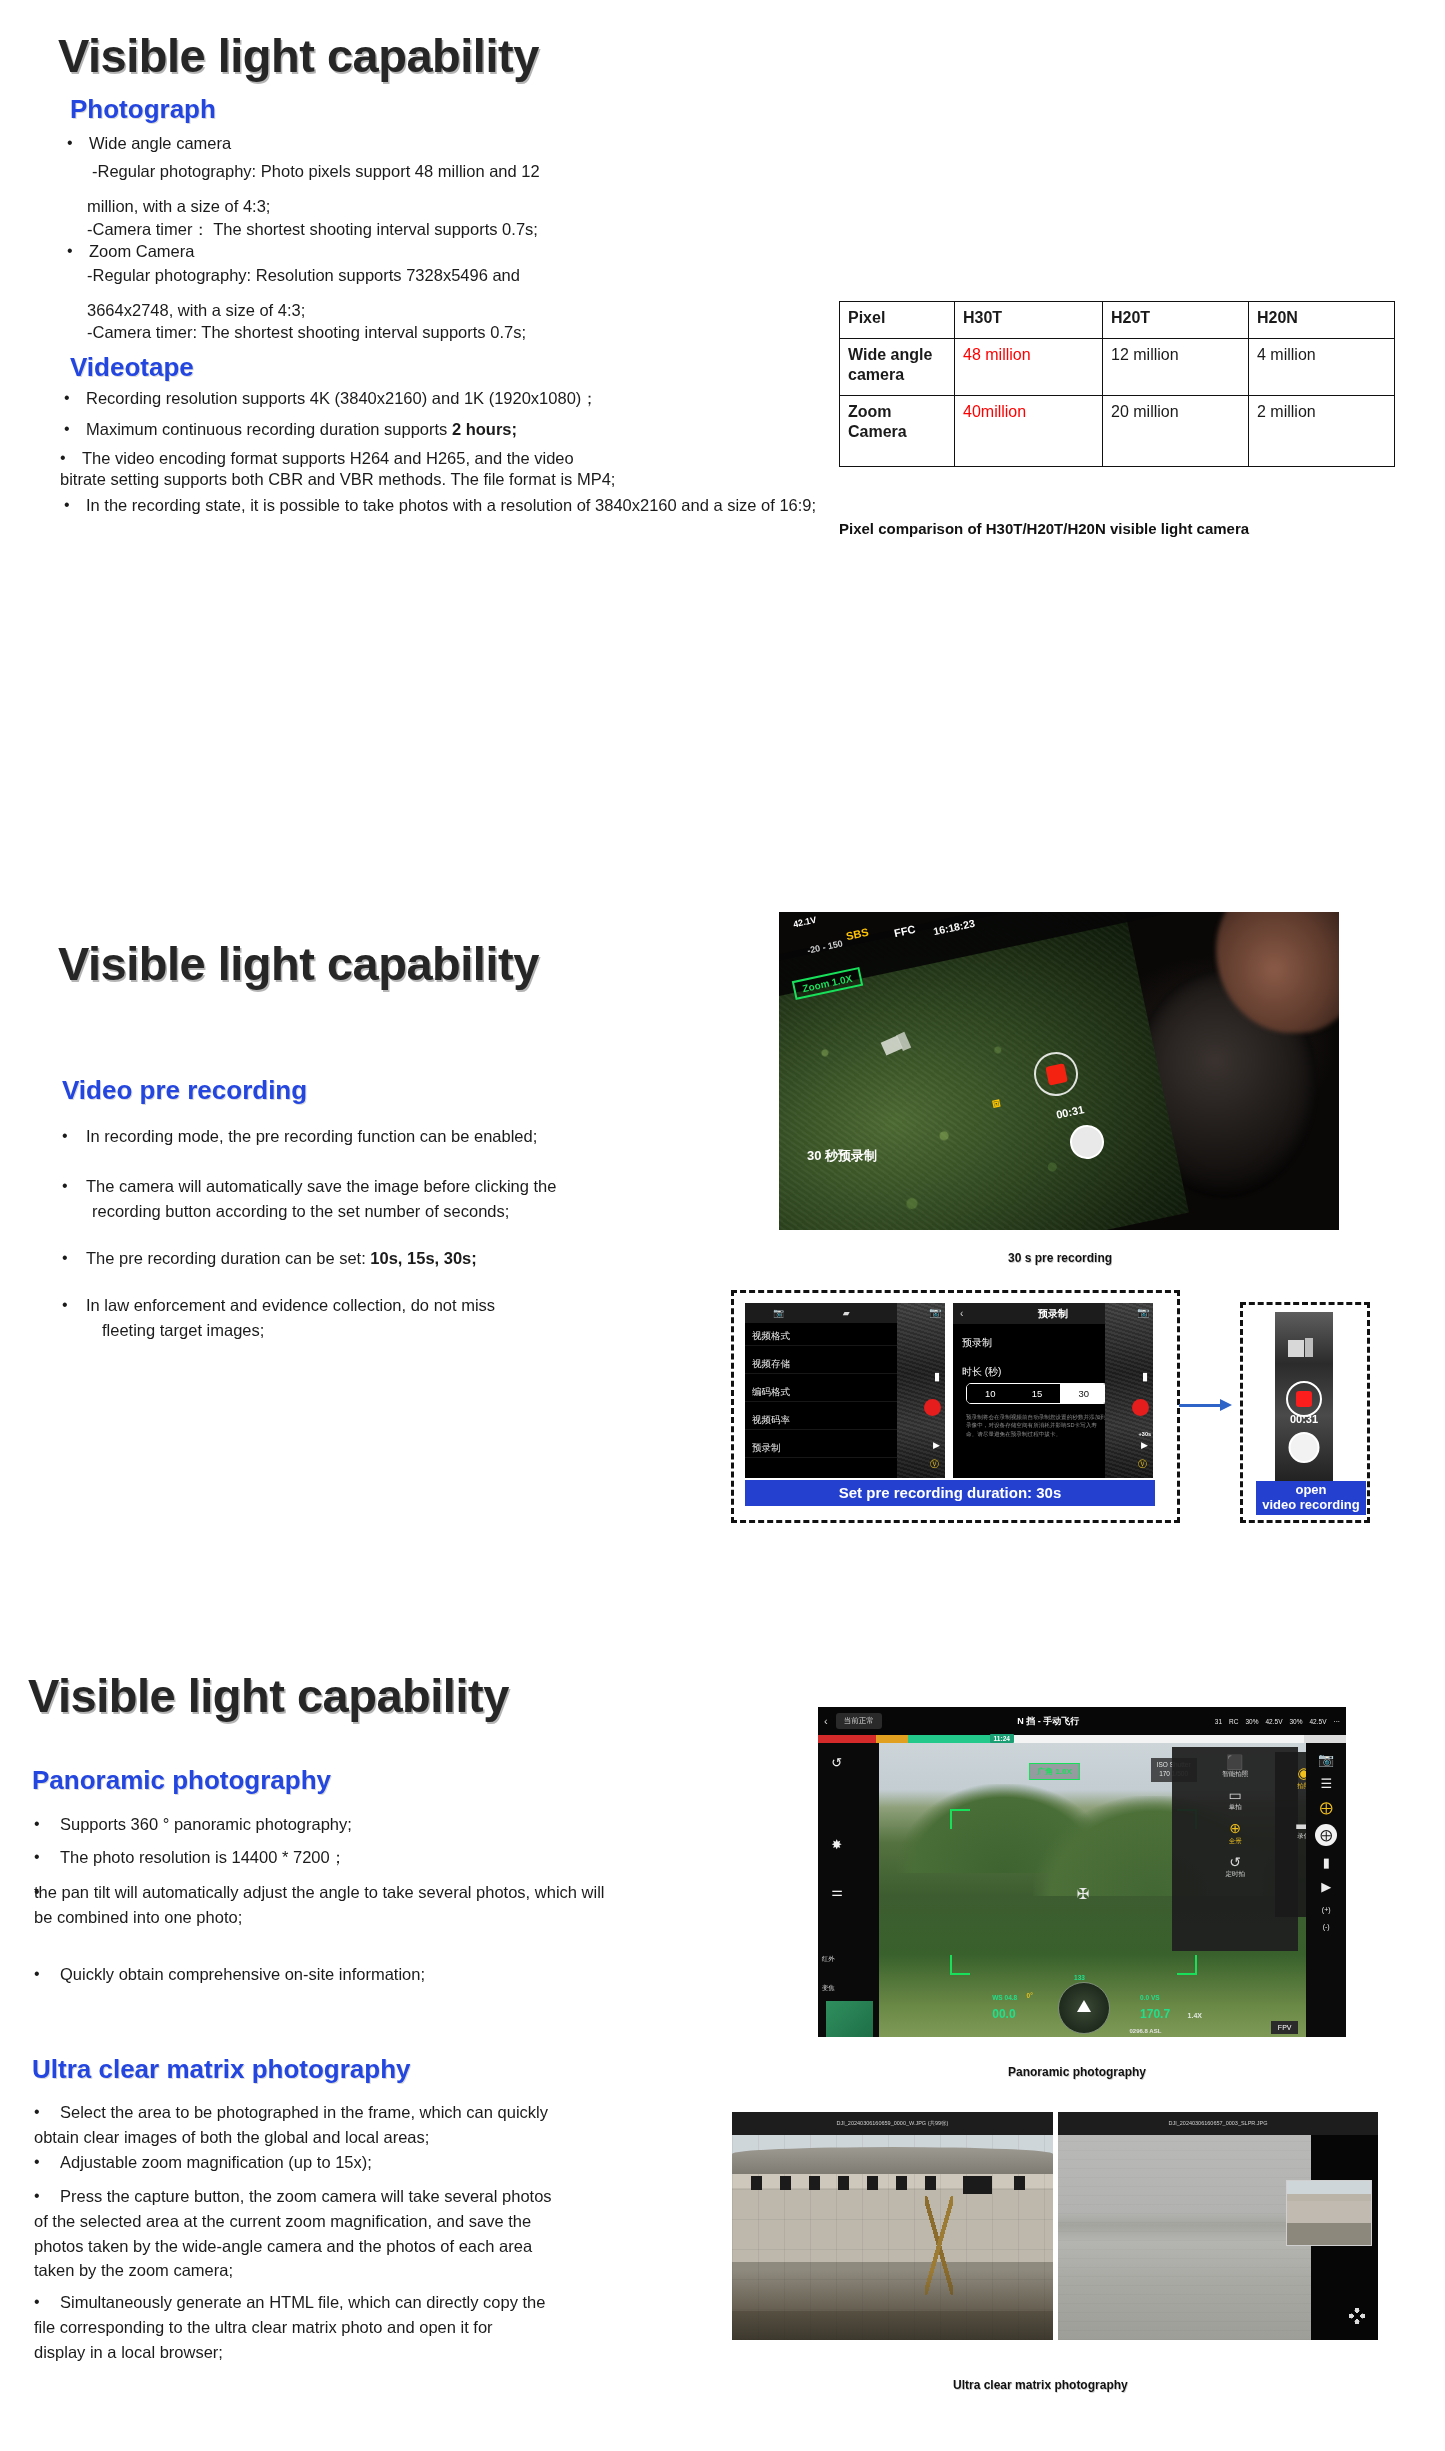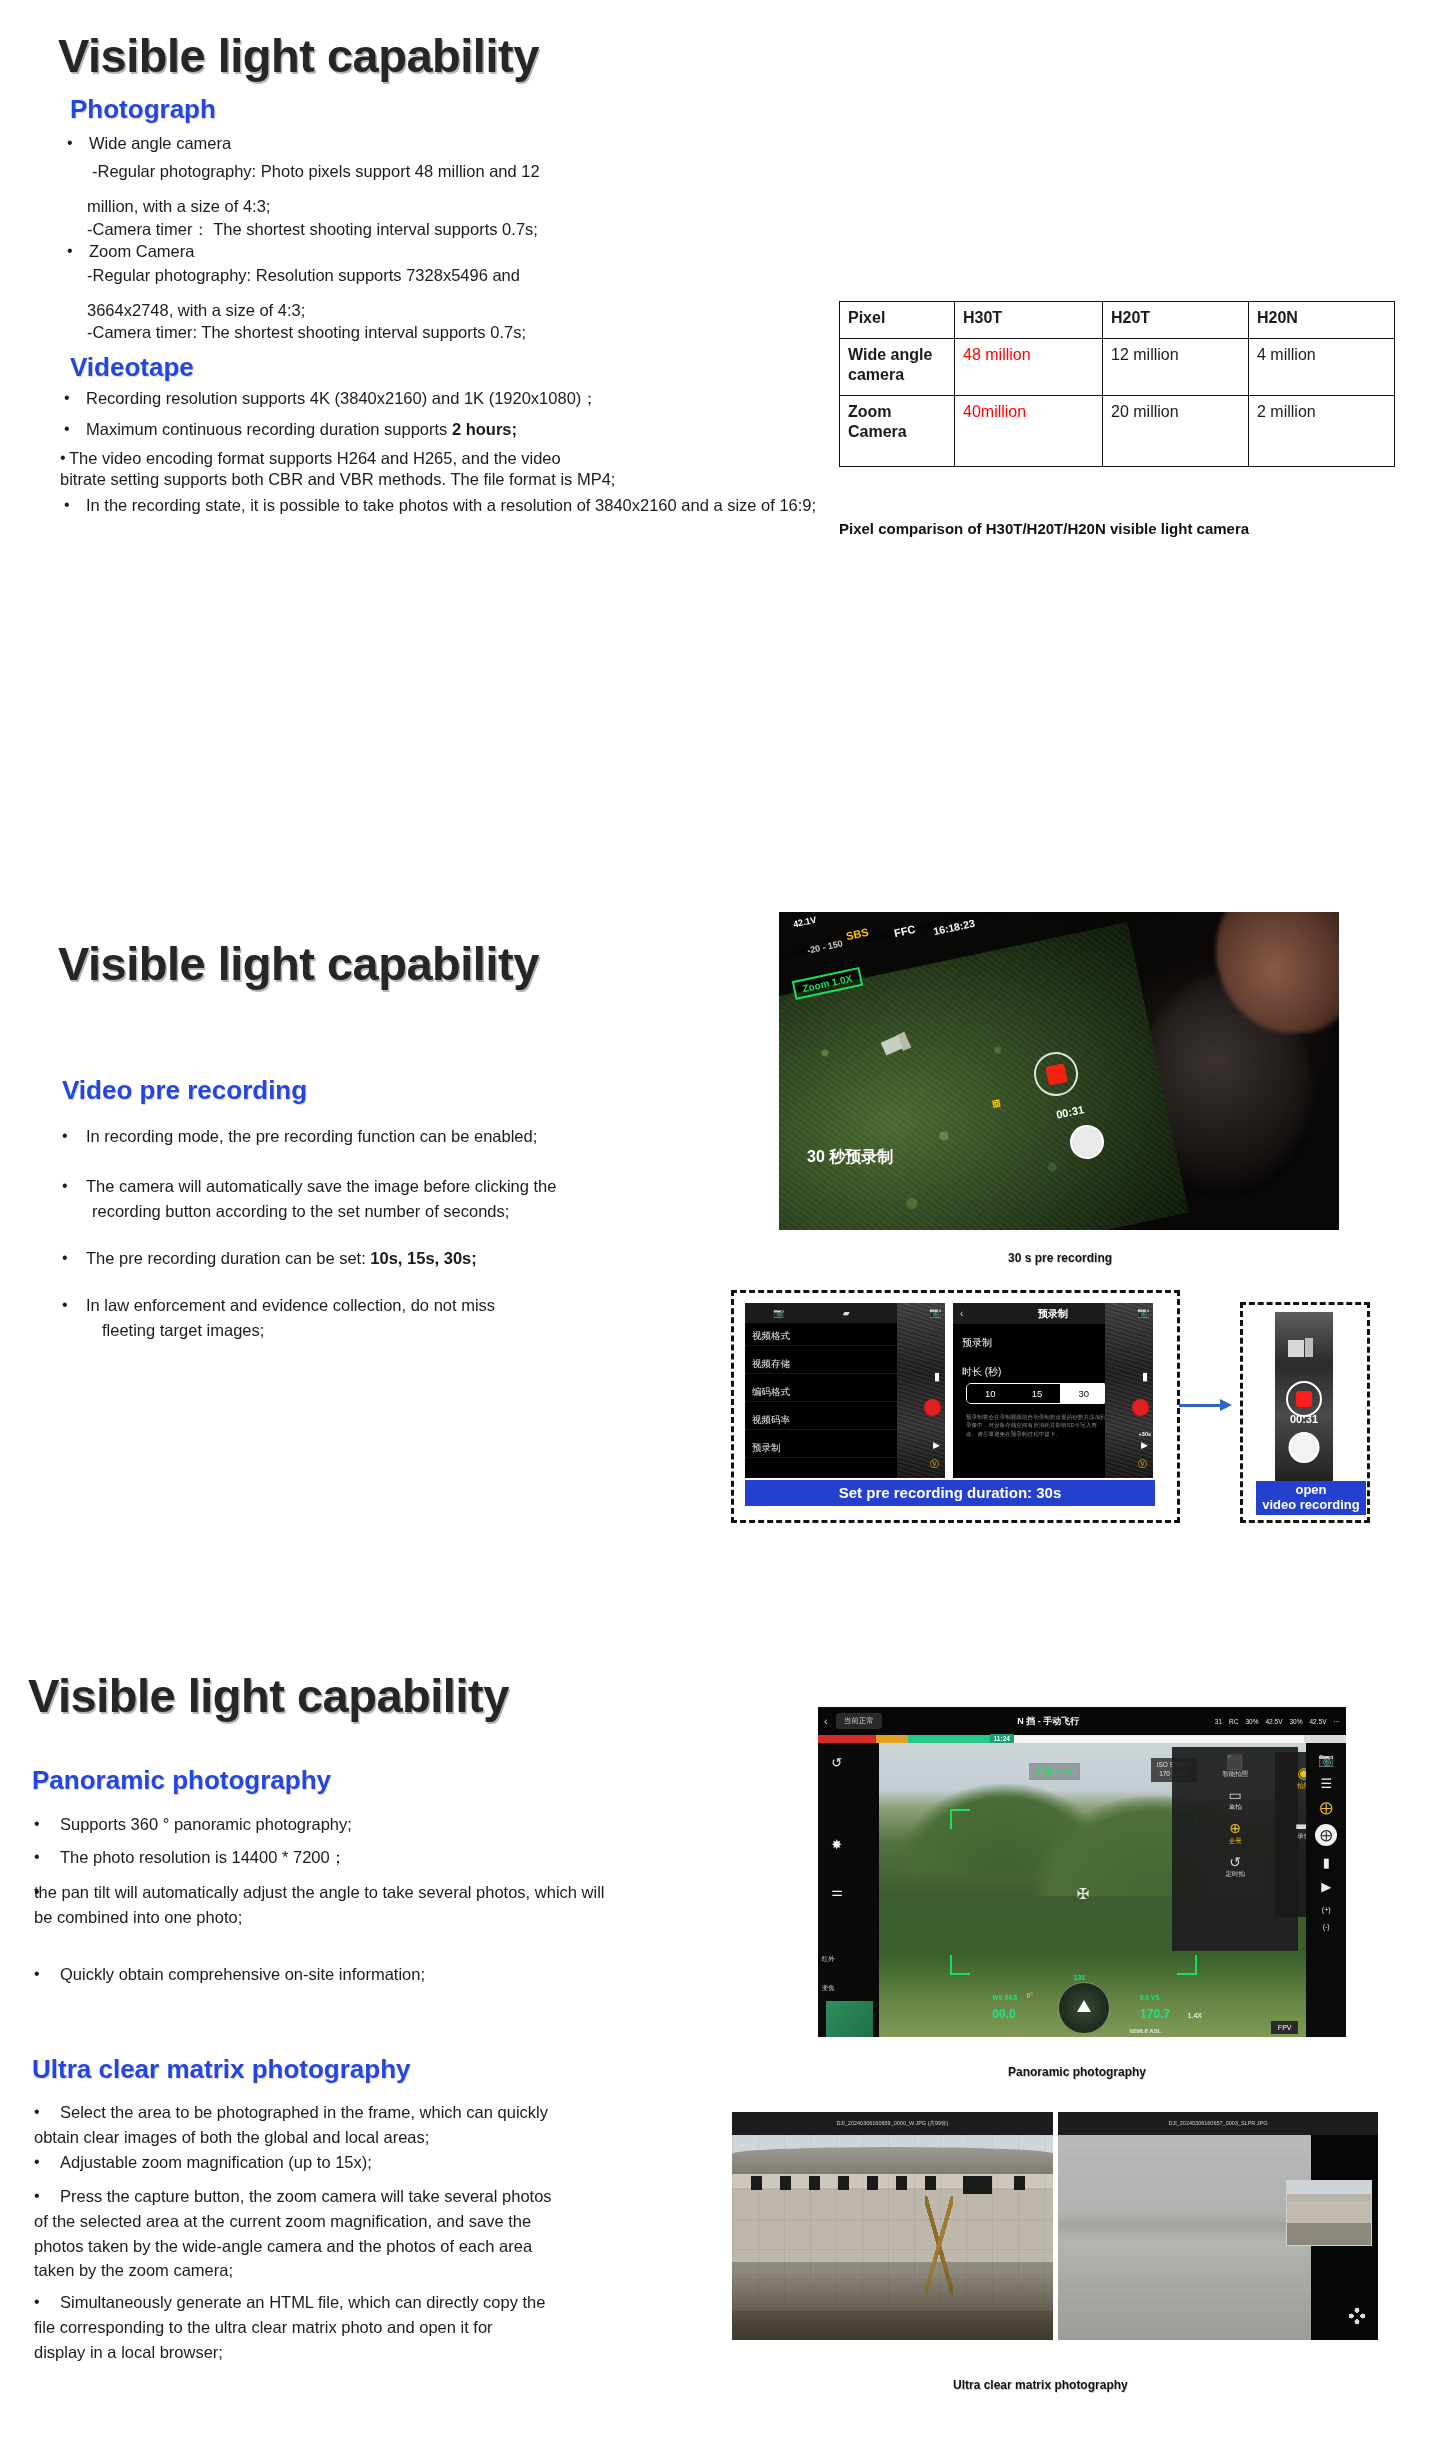--- a/index.html
+++ b/index.html
@@ -169,21 +169,21 @@
     width: 30px; height: 30px; border-radius: 50%;
     background: #e9e9e9; border: 2px solid #ffffff;
     transform: rotate(-12deg);
   }
   #photo-prerecord .track {
     position: absolute; left: 38%; top: 57.5%;
     color: #ffc400; font-size: 13px; font-weight: bold; transform: rotate(-12deg);
   }
   #photo-prerecord .prerec-label {
     position: absolute; left: 5%; top: 74%;
-    color: #ffffff; font-size: 16px; font-weight: bold;
+    color: #ffffff; font-size: 13px; font-weight: bold;
   }
   #photo-prerecord .wbox1 { position: absolute; left: 36%; top: 30%; width: 18px; height: 14px; background: rgba(225,228,220,0.85); transform: rotate(-12deg); }
   #photo-prerecord .wbox2 { position: absolute; left: 40%; top: 29%; width: 9px; height: 17px; background: rgba(210,214,205,0.8); transform: rotate(-12deg); }
 
   
   .dashbox { position: absolute; border: 3px dashed #111; background: #fff; }
   .phone-ui { position: absolute; background: #000; overflow: hidden; color: #fff; }
   .menu-top {
     position: absolute; left: 0; top: 0; width: 100%; height: 20px;
     background: #1c1c1c; display: flex; align-items: center; justify-content: space-around;
@@ -479,21 +479,21 @@
 
   <div class="bullet" style="left:64px; top:417px; width:720px;">
     <span class="dot">•</span>
     <span class="txt" style="margin-left:22px;">
       <span>Maximum continuous recording duration supports </span><span class="b">2 hours;</span>
     </span>
   </div>
 
   <div class="bullet" style="left:60px; top:446px; width:760px;">
     <span class="dot">•</span>
-    <span class="txt" style="margin-left:9px;">The video encoding format supports H264 and H265, and the video</span>
+    <span class="txt" style="margin-left:22px;">The video encoding format supports H264 and H265, and the video</span>
   </div>
   <div class="sub" style="left:60px; top:467px;">bitrate setting supports both CBR and VBR methods. The file format is MP4;</div>
 
   <div class="bullet" style="left:64px; top:493px; width:900px;">
     <span class="dot">•</span>
     <span class="txt" style="margin-left:22px;">In the recording state, it is possible to take photos with a resolution of 3840x2160 and a size of 16:9;</span>
   </div>
 </div>
 
 <div class="page">

